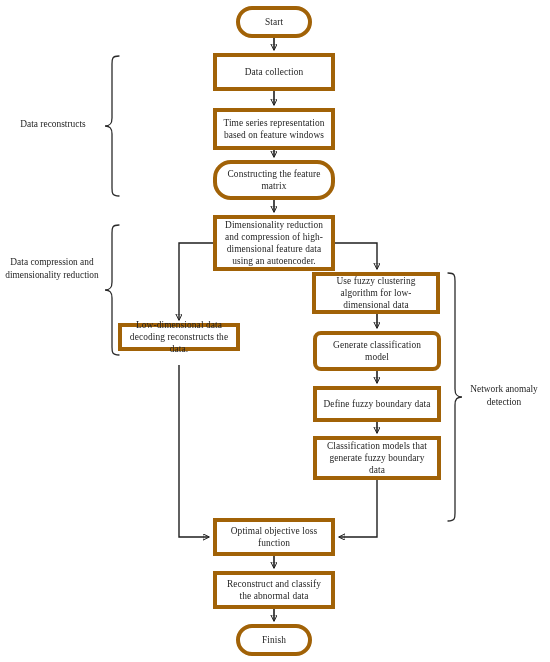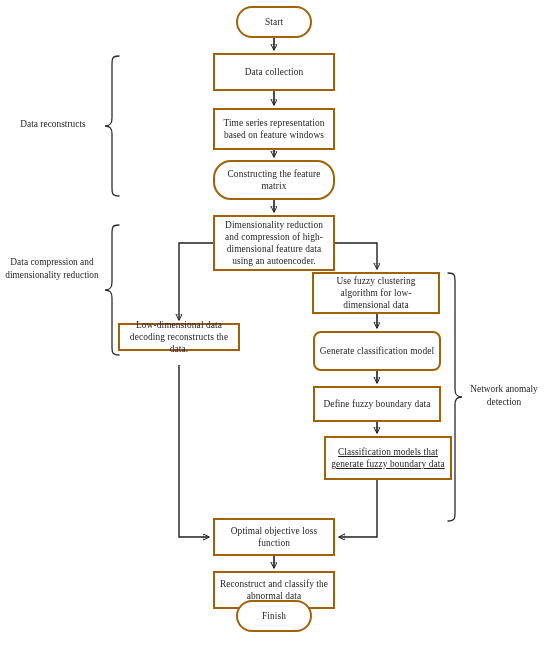--- a/index.html
+++ b/index.html
@@ -14,21 +14,21 @@
   #canvas {
     position: relative;
     width: 550px;
     height: 662px;
     background: #ffffff;
     overflow: hidden;
   }
   .node {
     position: absolute;
     box-sizing: border-box;
-    border: 2px solid #a16207;
+    border: 4px solid #a16207;
     background: #ffffff;
     display: flex;
     align-items: center;
     justify-content: center;
     text-align: center;
     font-size: 9.4px;
     line-height: 1.28;
     letter-spacing: 0.1px;
     padding: 2px 4px;
     color: #1f1f1f;
@@ -127,27 +127,27 @@
   <div class="node" style="left:213px;top:215px;width:122px;height:56px;">Dimensionality reduction and compression of high-dimensional feature data using an autoencoder.</div>
 
   <div class="node" style="left:312px;top:272px;width:128px;height:42px;">Use fuzzy clustering algorithm for low-dimensional data</div>
 
   <div class="node" style="left:118px;top:323px;width:122px;height:28px;">Low-dimensional data decoding reconstructs the data.</div>
 
   <div class="node" style="left:313px;top:331px;width:128px;height:40px;border-radius:8px;">Generate classification model</div>
 
   <div class="node" style="left:313px;top:386px;width:128px;height:36px;">Define fuzzy boundary data</div>
 
-  <div class="node" style="left:324px;top:436px;width:128px;height:44px;text-decoration:underline;">Classification models that generate fuzzy boundary data</div>
+  <div class="node" style="left:313px;top:436px;width:128px;height:44px;">Classification models that generate fuzzy boundary data</div>
 
   <div class="node" style="left:213px;top:518px;width:122px;height:38px;">Optimal objective loss function</div>
 
   <div class="node" style="left:213px;top:571px;width:122px;height:38px;">Reconstruct and classify the abnormal data</div>
 
-  <div class="node terminal" style="left:236px;top:600px;width:76px;height:32px;">Finish</div>
+  <div class="node terminal" style="left:236px;top:624px;width:76px;height:32px;">Finish</div>
 
   <div class="brace" style="left:104px;top:55px;width:16px;height:142px;">
     <svg width="16" height="142" viewBox="0 0 16 142">
       <path d="M15,1 C8,1 8,4 8,9 L8,63 C8,69 6,71 1,71 C6,71 8,73 8,79 L8,133 C8,138 8,141 15,141" fill="none" stroke="#2b2b2b" stroke-width="1.3" stroke-linecap="round"></path>
     </svg>
   </div>
   <div class="brace-label" style="left:6px;top:118px;width:94px;">Data reconstructs</div>
 
   <div class="brace" style="left:104px;top:224px;width:16px;height:132px;">
     <svg width="16" height="132" viewBox="0 0 16 132">

